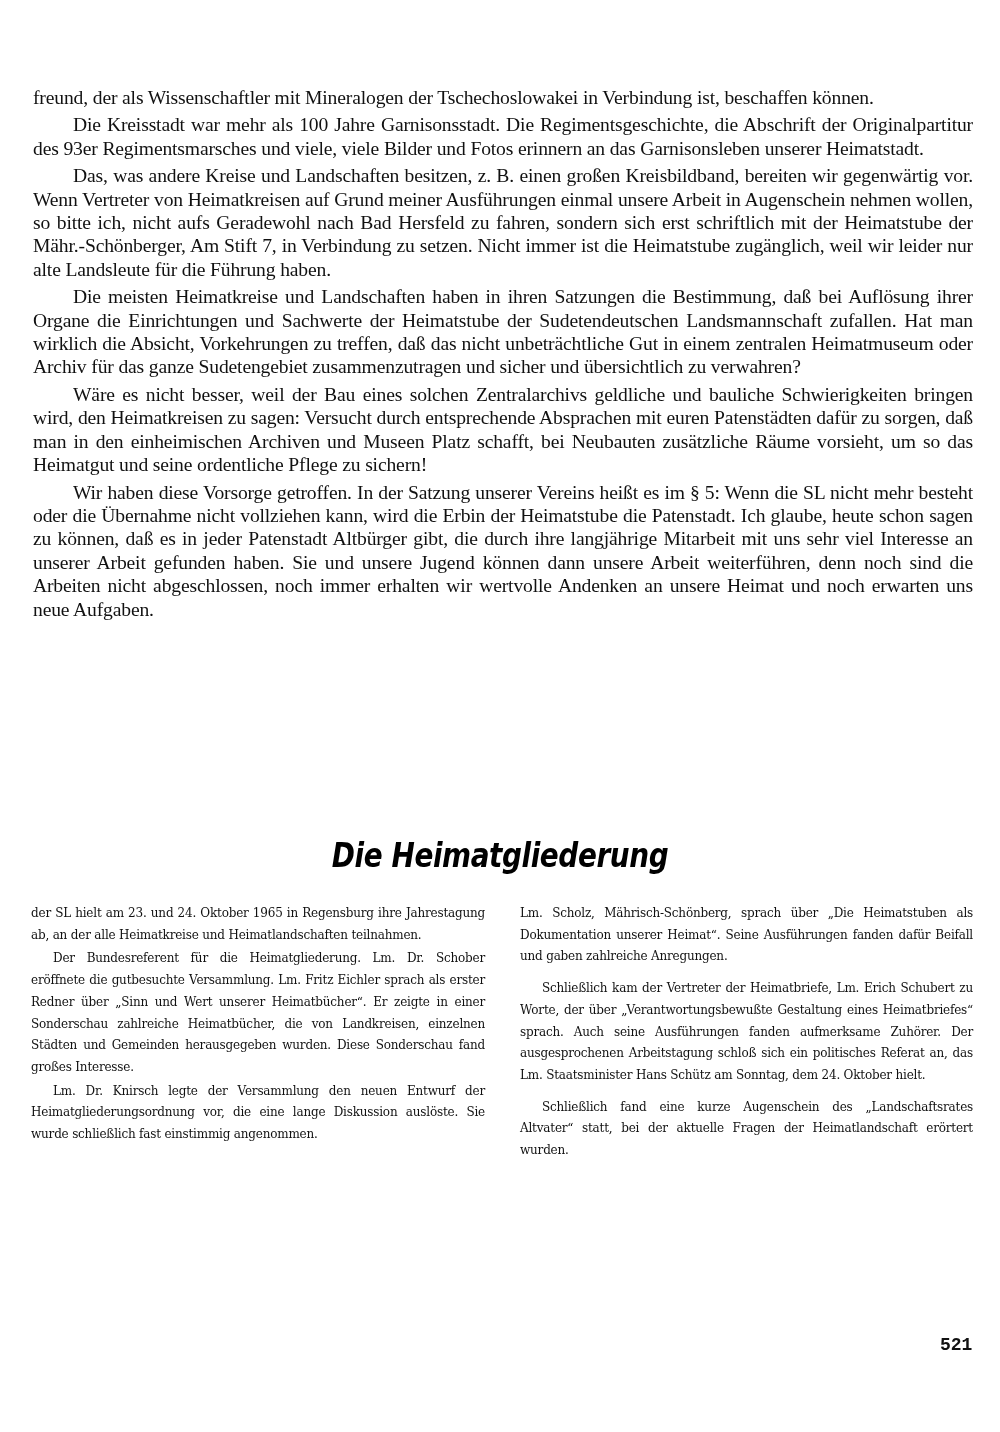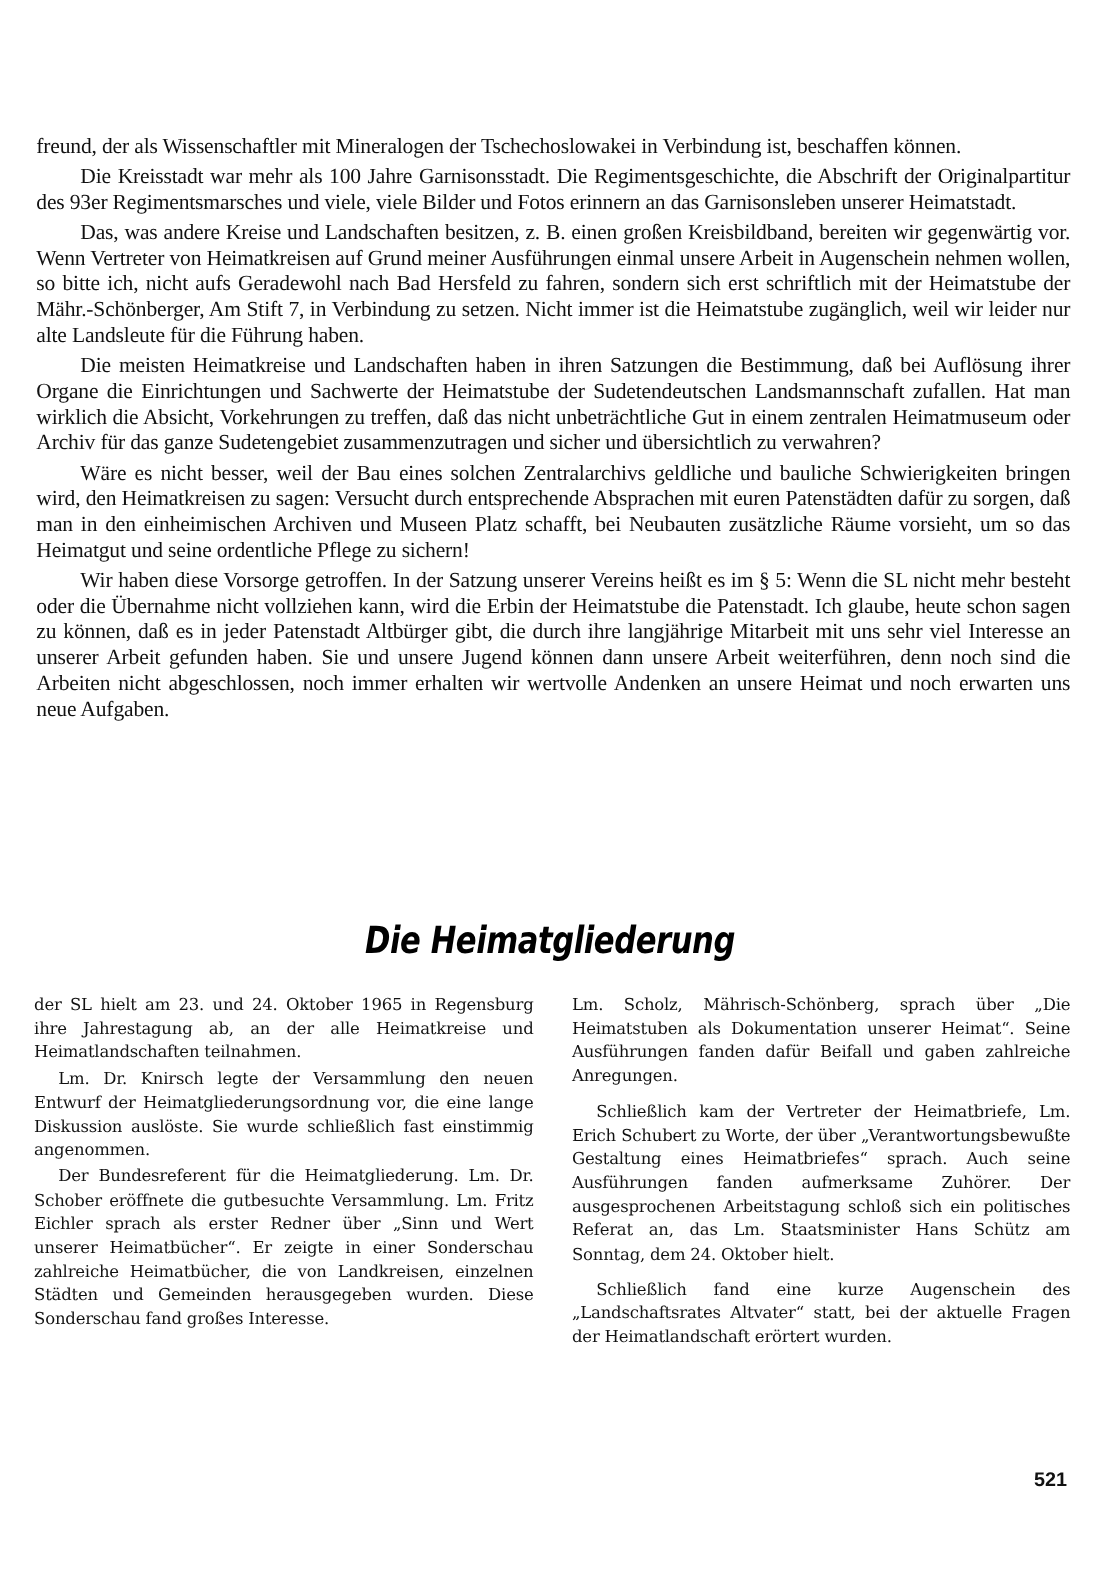--- a/index.html
+++ b/index.html
@@ -1,52 +1,52 @@
 <!DOCTYPE html>
 <html><head>
   <meta charset="utf-8">
   <style>
     html, body { margin: 0; padding: 0; background: #ffffff; }
     body { width: 1000px; height: 1432px; position: relative; overflow: hidden; color: #111; }
     .top { position: absolute; left: 33px; top: 86px; width: 940px;
       font-family: "Liberation Serif", serif; font-size: 19.6px; line-height: 23.4px;
-      text-align: justify; letter-spacing: -0.15px; margin-top: 36px; }
+      text-align: justify; letter-spacing: -0.15px; }
     .top p { margin: 0 0 4px 0; text-indent: 40px; }
     .top p.cont { text-indent: 0; }
     .title { position: absolute; left: 0; width: 1000px; top: 835px; text-align: center;
       font-family: "DejaVu Sans", sans-serif; font-weight: bold; font-style: italic;
       font-size: 34px; letter-spacing: -0.5px; transform: scaleX(0.82); color: #000; }
     .col { position: absolute; top: 903px; font-family: "DejaVu Serif", serif;
-      font-size: 15px; line-height: 21.7px; text-align: justify; letter-spacing: -0.2px; }
+      font-size: 12px; line-height: 21.7px; text-align: justify; letter-spacing: -0.2px; }
     .col p { margin: 0 0 2px 0; text-indent: 22px; }
     .col p.cont { text-indent: 0; }
     .col-left { left: 31px; width: 454px; }
     .col-right { left: 520px; width: 453px; }
     .col-right p { margin-bottom: 10px; }
-    .pagenum { position: absolute; left: 940px; top: 1335px; font-family: Liberation Sans, sans-serif;
+    .pagenum { position: absolute; left: 940px; top: 1335px; font-family: Liberation Mono, monospace;
       font-weight: bold; font-size: 18px; }
   </style>
 </head>
 <body>
 
 <div class="top">
   <p class="cont">freund, der als Wissenschaftler mit Mineralogen der Tschechoslowakei in Verbindung ist, beschaffen können.</p>
   <p>Die Kreisstadt war mehr als 100 Jahre Garnisonsstadt. Die Regimentsgeschichte, die Abschrift der Originalpartitur des 93er Regimentsmarsches und viele, viele Bilder und Fotos erinnern an das Garnisonsleben unserer Heimatstadt.</p>
   <p>Das, was andere Kreise und Landschaften besitzen, z. B. einen großen Kreisbildband, bereiten wir gegenwärtig vor. Wenn Vertreter von Heimatkreisen auf Grund meiner Ausführungen einmal unsere Arbeit in Augenschein nehmen wollen, so bitte ich, nicht aufs Geradewohl nach Bad Hersfeld zu fahren, sondern sich erst schriftlich mit der Heimatstube der Mähr.-Schönberger, Am Stift 7, in Verbindung zu setzen. Nicht immer ist die Heimatstube zugänglich, weil wir leider nur alte Landsleute für die Führung haben.</p>
   <p>Die meisten Heimatkreise und Landschaften haben in ihren Satzungen die Bestimmung, daß bei Auflösung ihrer Organe die Einrichtungen und Sachwerte der Heimatstube der Sudetendeutschen Landsmannschaft zufallen. Hat man wirklich die Absicht, Vorkehrungen zu treffen, daß das nicht unbeträchtliche Gut in einem zentralen Heimatmuseum oder Archiv für das ganze Sudetengebiet zusammenzutragen und sicher und übersichtlich zu verwahren?</p>
   <p>Wäre es nicht besser, weil der Bau eines solchen Zentralarchivs geldliche und bauliche Schwierigkeiten bringen wird, den Heimatkreisen zu sagen: Versucht durch entsprechende Absprachen mit euren Patenstädten dafür zu sorgen, daß man in den einheimischen Archiven und Museen Platz schafft, bei Neubauten zusätzliche Räume vorsieht, um so das Heimatgut und seine ordentliche Pflege zu sichern!</p>
   <p>Wir haben diese Vorsorge getroffen. In der Satzung unserer Vereins heißt es im § 5: Wenn die SL nicht mehr besteht oder die Übernahme nicht vollziehen kann, wird die Erbin der Heimatstube die Patenstadt. Ich glaube, heute schon sagen zu können, daß es in jeder Patenstadt Altbürger gibt, die durch ihre langjährige Mitarbeit mit uns sehr viel Interesse an unserer Arbeit gefunden haben. Sie und unsere Jugend können dann unsere Arbeit weiterführen, denn noch sind die Arbeiten nicht abgeschlossen, noch immer erhalten wir wertvolle Andenken an unsere Heimat und noch erwarten uns neue Aufgaben.</p>
 </div>
 
 <div class="title">Die Heimatgliederung</div>
 
 <div class="col col-left">
   <p class="cont">der SL hielt am 23. und 24. Oktober 1965 in Regensburg ihre Jahrestagung ab, an der alle Heimatkreise und Heimatlandschaften teilnahmen.</p>
+  <p>Der Bundesreferent für die Heimatgliederung. Lm. Dr. Schober eröffnete die gutbesuchte Versammlung. Lm. Fritz Eichler sprach als erster Redner über „Sinn und Wert unserer Heimatbücher“. Er zeigte in einer Sonderschau zahlreiche Heimatbücher, die von Landkreisen, einzelnen Städten und Gemeinden herausgegeben wurden. Diese Sonderschau fand großes Interesse.</p>
   <p>Lm. Dr. Knirsch legte der Versammlung den neuen Entwurf der Heimatgliederungsordnung vor, die eine lange Diskussion auslöste. Sie wurde schließlich fast einstimmig angenommen.</p>
-  <p>Der Bundesreferent für die Heimatgliederung. Lm. Dr. Schober eröffnete die gutbesuchte Versammlung. Lm. Fritz Eichler sprach als erster Redner über „Sinn und Wert unserer Heimatbücher“. Er zeigte in einer Sonderschau zahlreiche Heimatbücher, die von Landkreisen, einzelnen Städten und Gemeinden herausgegeben wurden. Diese Sonderschau fand großes Interesse.</p>
 </div>
 
 <div class="col col-right">
   <p class="cont">Lm. Scholz, Mährisch-Schönberg, sprach über „Die Heimatstuben als Dokumentation unserer Heimat“. Seine Ausführungen fanden dafür Beifall und gaben zahlreiche Anregungen.</p>
   <p>Schließlich kam der Vertreter der Heimatbriefe, Lm. Erich Schubert zu Worte, der über „Verantwortungsbewußte Gestaltung eines Heimatbriefes“ sprach. Auch seine Ausführungen fanden aufmerksame Zuhörer. Der ausgesprochenen Arbeitstagung schloß sich ein politisches Referat an, das Lm. Staatsminister Hans Schütz am Sonntag, dem 24. Oktober hielt.</p>
   <p>Schließlich fand eine kurze Augenschein des „Landschaftsrates Altvater“ statt, bei der aktuelle Fragen der Heimatlandschaft erörtert wurden.</p>
 </div>
 
 <div class="pagenum">521</div>
 

